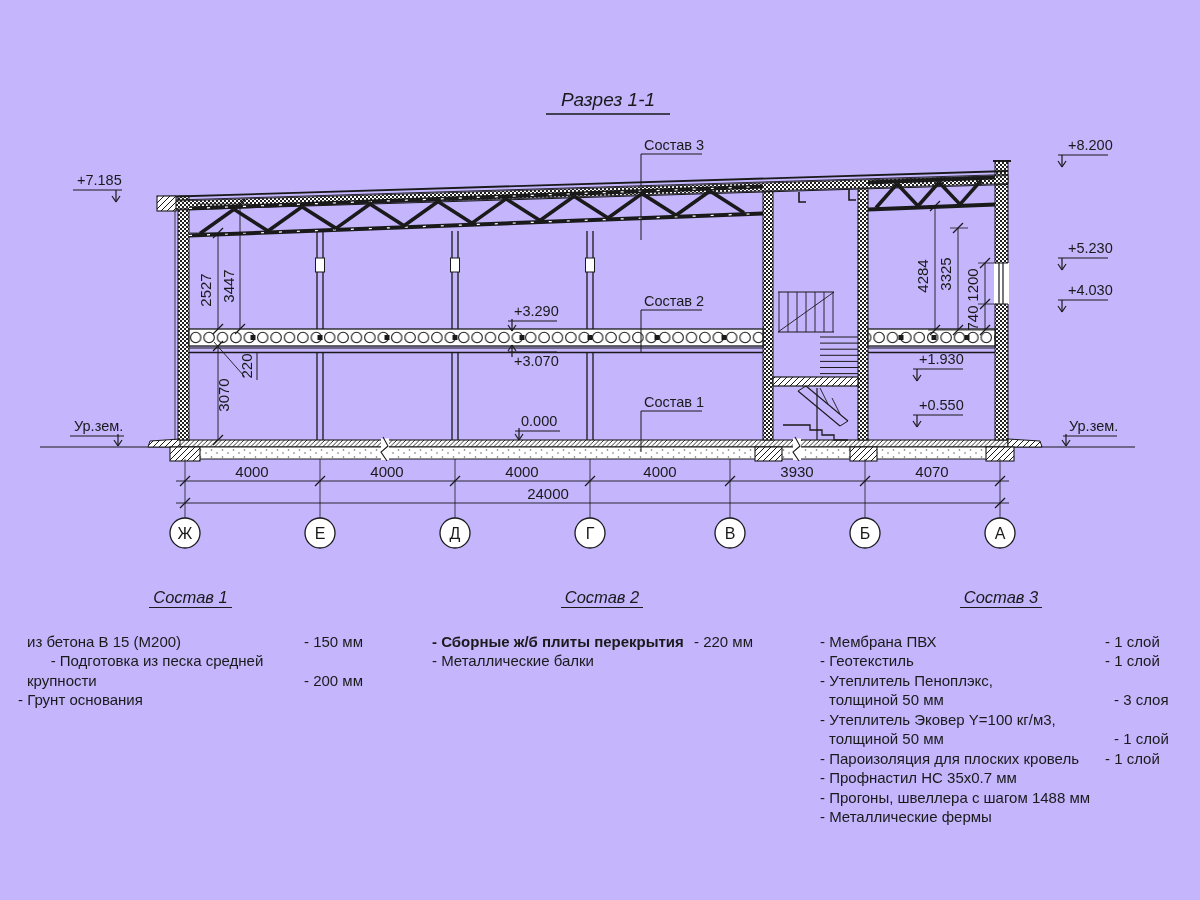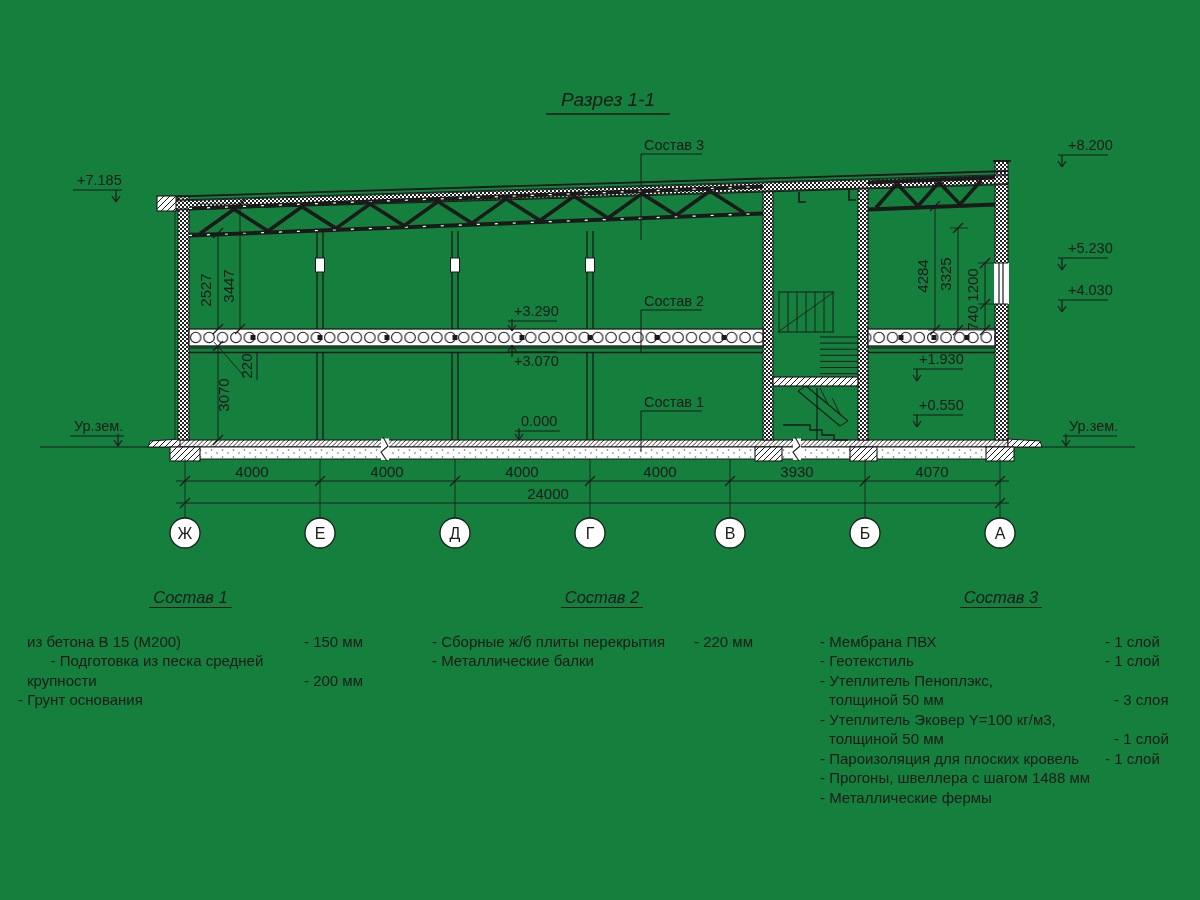--- a/index.html
+++ b/index.html
@@ -1,16 +1,16 @@
 <!DOCTYPE html>
 <html><head>
 <meta charset="utf-8">
 <style>
   html,body{margin:0;padding:0;background:#fff;}
-  #page{position:relative;width:1200px;height:900px;background:#15803d;overflow:hidden;
+  #page{position:relative;width:1200px;height:900px;background:#c4b5fd;overflow:hidden;
         font-family:"Liberation Sans",sans-serif;color:#1a1a1a;}
   svg text{font-family:"Liberation Sans",sans-serif;fill:#1a1a1a;}
   .dimtxt{font-size:15px;}
   .lvltxt{font-size:14.5px;}
   .axtxt{font-size:16px;}
   .titletxt{font-size:19px;font-style:italic;}
   .leadtxt{font-size:14.5px;}
   .legend{position:absolute;font-size:15px;line-height:19.5px;}
   .legend .ltitle{font-size:16.5px;font-style:italic;text-align:center;margin-bottom:24px;}
   .legend .ltitle span{border-bottom:1.4px solid #1a1a1a;padding:0 4px 1px 4px;}
@@ -428,21 +428,21 @@
         <span class="v">- 200 мм</span>
       </div>
       <div class="row">
         <span class="t" style="width: 278px;">- Грунт основания</span>
         <span class="v"></span>
       </div>
     </div>
 <div class="legend" id="legend2" style="left:432px;top:588px;width:340px;">
   <div class="ltitle"><span>Состав 2</span></div>
 <div class="row">
-        <span class="t" style="width: 262px;">- Сборные ж/б плиты перекрытия</span>
+        <span class="t" style="width: 262px; font-weight: bold;">- Сборные ж/б плиты перекрытия</span>
         <span class="v">- 220 мм</span>
       </div>
       <div class="row">
         <span class="t" style="width: 262px;">- Металлические балки</span>
         <span class="v"></span>
       </div>
     </div>
 <div class="legend" id="legend3" style="left:820px;top:588px;width:362px;">
   <div class="ltitle"><span>Состав 3</span></div>
 <div class="row">
@@ -467,20 +467,24 @@
       </div>
       <div class="row">
         <span class="t ind" style="width: 285px;">толщиной 50 мм</span>
         <span class="v">- 1 слой</span>
       </div>
       <div class="row">
         <span class="t" style="width: 285px;">- Пароизоляция для плоских кровель</span>
         <span class="v">- 1 слой</span>
       </div>
       <div class="row">
+        <span class="t" style="width: 285px;">- Профнастил НС 35x0.7 мм</span>
+        <span class="v"></span>
+      </div>
+      <div class="row">
         <span class="t" style="width: 285px;">- Прогоны, швеллера с шагом 1488 мм</span>
         <span class="v"></span>
       </div>
       <div class="row">
         <span class="t" style="width: 285px;">- Металлические фермы</span>
         <span class="v"></span>
       </div>
     </div>
 
 </div>

